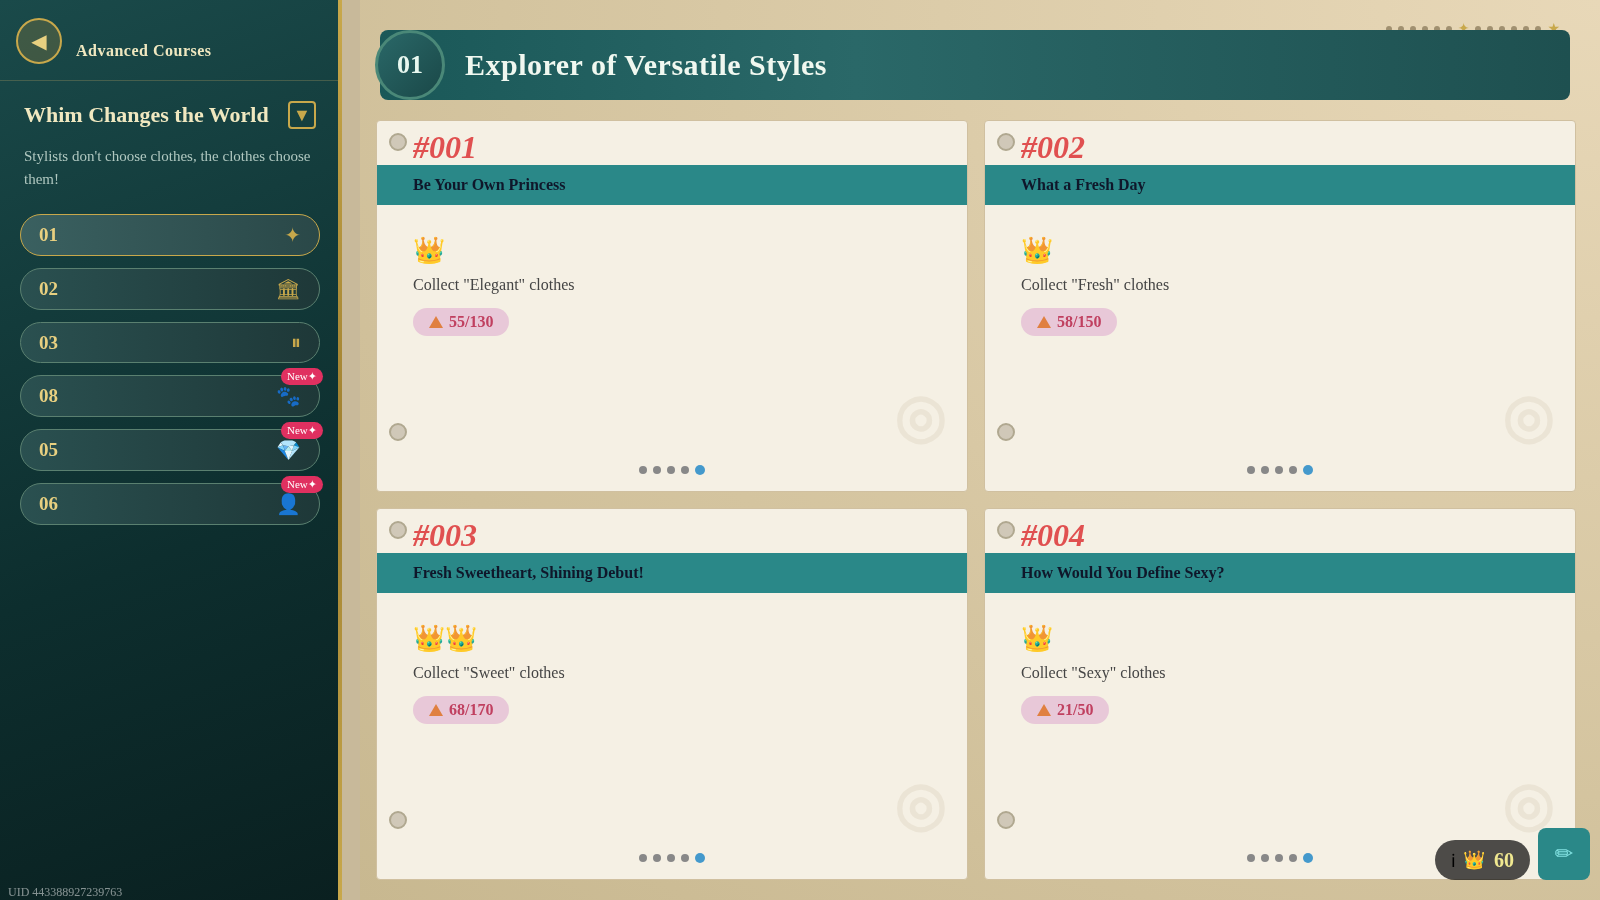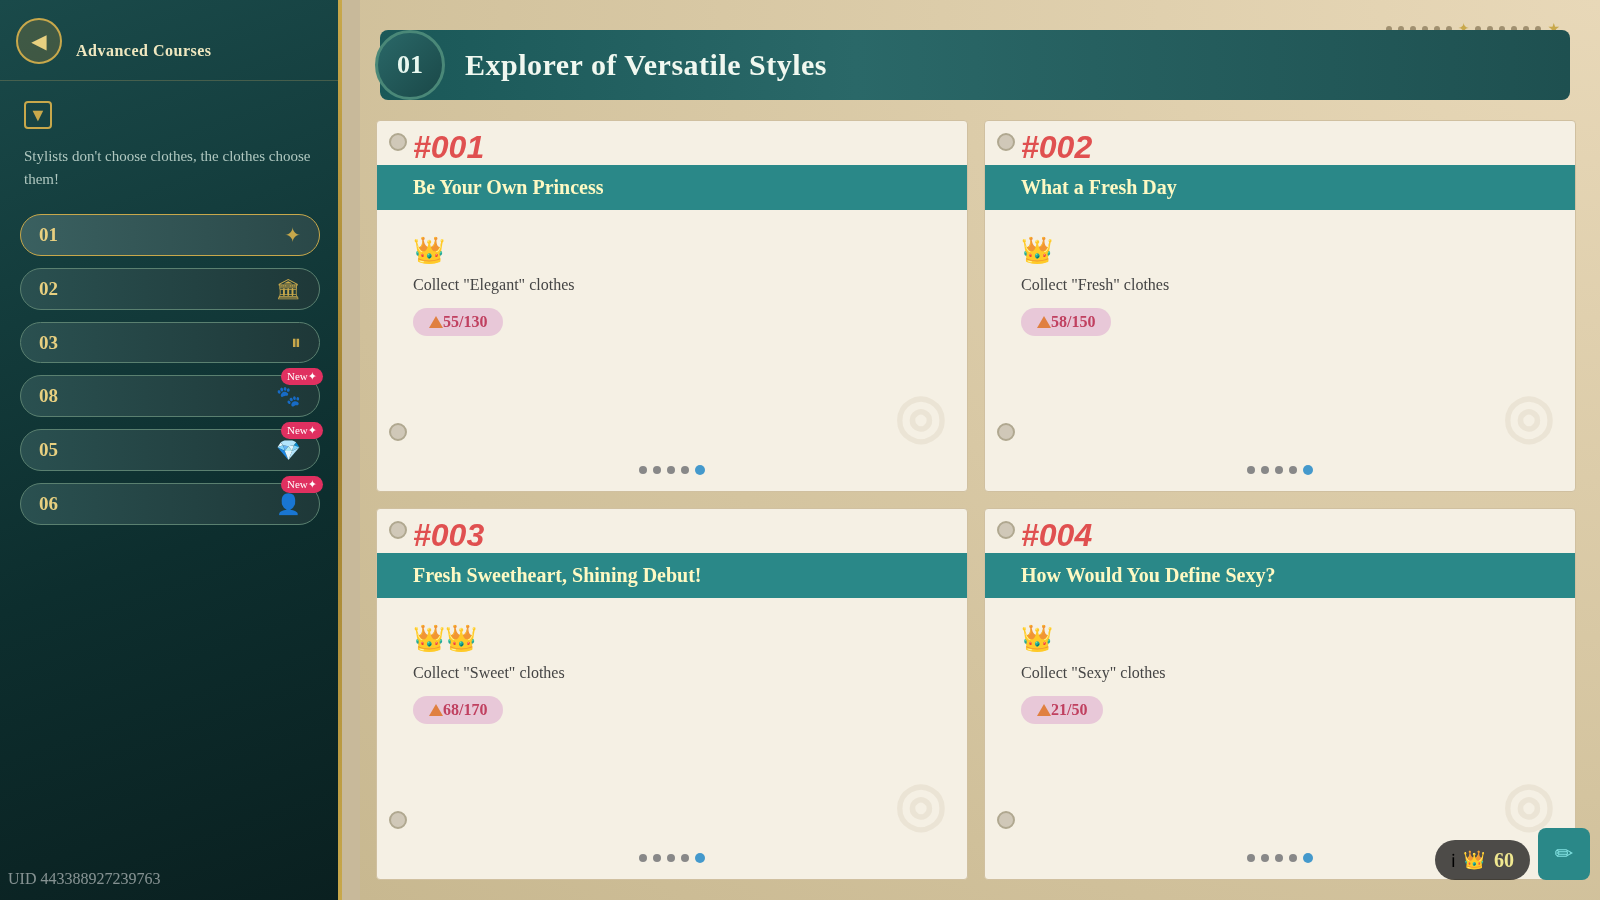--- a/index.html
+++ b/index.html
@@ -239,34 +239,34 @@
     }
 
     .card-number {
       position: absolute;
       top: 8px; left: 36px;
       color: #e05050;
       font-size: 32px;
       font-weight: bold;
       font-style: italic;
       z-index: 3;
-      font-family: Liberation Sans, sans-serif;
+      font-family: Liberation Serif, serif;
     }
 
     .card-title-bar {
       position: absolute;
       top: 44px; left: 0; right: 0;
       background: #2a8888;
       padding: 10px 16px 10px 36px;
       z-index: 3;
     }
 
     .card-title {
-      color: #fef9c3;
-      font-size: 20px;
+      color: #0f172a;
+      font-size: 16px;
       font-weight: bold;
       line-height: 1.25;
     }
 
     .card-body {
       margin-top: 100px;
       padding: 14px 16px 8px 36px;
       flex: 1;
       display: flex;
       flex-direction: column;
@@ -285,21 +285,21 @@
       font-size: 16px;
       margin-bottom: 8px;
     }
 
     .card-progress {
       background: #e8c8d8;
       border-radius: 16px;
       padding: 5px 16px;
       display: flex;
       align-items: center;
-      gap: 0;
+      gap: 6px;
       font-size: 16px;
       color: #c04060;
       font-weight: bold;
     }
 
     .progress-triangle {
       width: 0; height: 0;
       border-left: 7px solid transparent;
       border-right: 7px solid transparent;
       border-bottom: 12px solid #e08040;
@@ -330,23 +330,23 @@
       right: 20px; bottom: 40px;
       font-size: 60px;
       color: rgba(180,160,130,0.15);
       font-weight: bold;
       pointer-events: none;
     }
 
     
     .uid {
       position: absolute;
-      bottom: 12px; left: 8px;
+      bottom: 0; left: 8px;
       color: rgba(255,255,255,0.5);
-      font-size: 16px;
+      font-size: 12px;
       z-index: 20;
     }
 
     
     .bottom-right-icon {
       position: absolute;
       bottom: 20px; right: 10px;
       width: 52px; height: 52px;
       background: #2a8888;
       border-radius: 8px;
@@ -385,20 +385,21 @@
 <div class="sidebar">
 
   <div class="sidebar-header">
     <div class="back-btn">
       <span>◀</span>
     </div>
     <span class="sidebar-title">Advanced Courses</span>
   </div>
 
   <div class="course-category">
+    <span class="course-category-title">Whim Changes the World</span>
     <div class="chevron">▼</div>
   </div>
 
   <p class="course-desc">Stylists don't choose clothes, the clothes choose them!</p>
 
   <div class="chapter-list">
 
     <div class="chapter-btn active">
       <span class="chapter-num">01</span>
       <span class="chapter-icon">✦</span>

